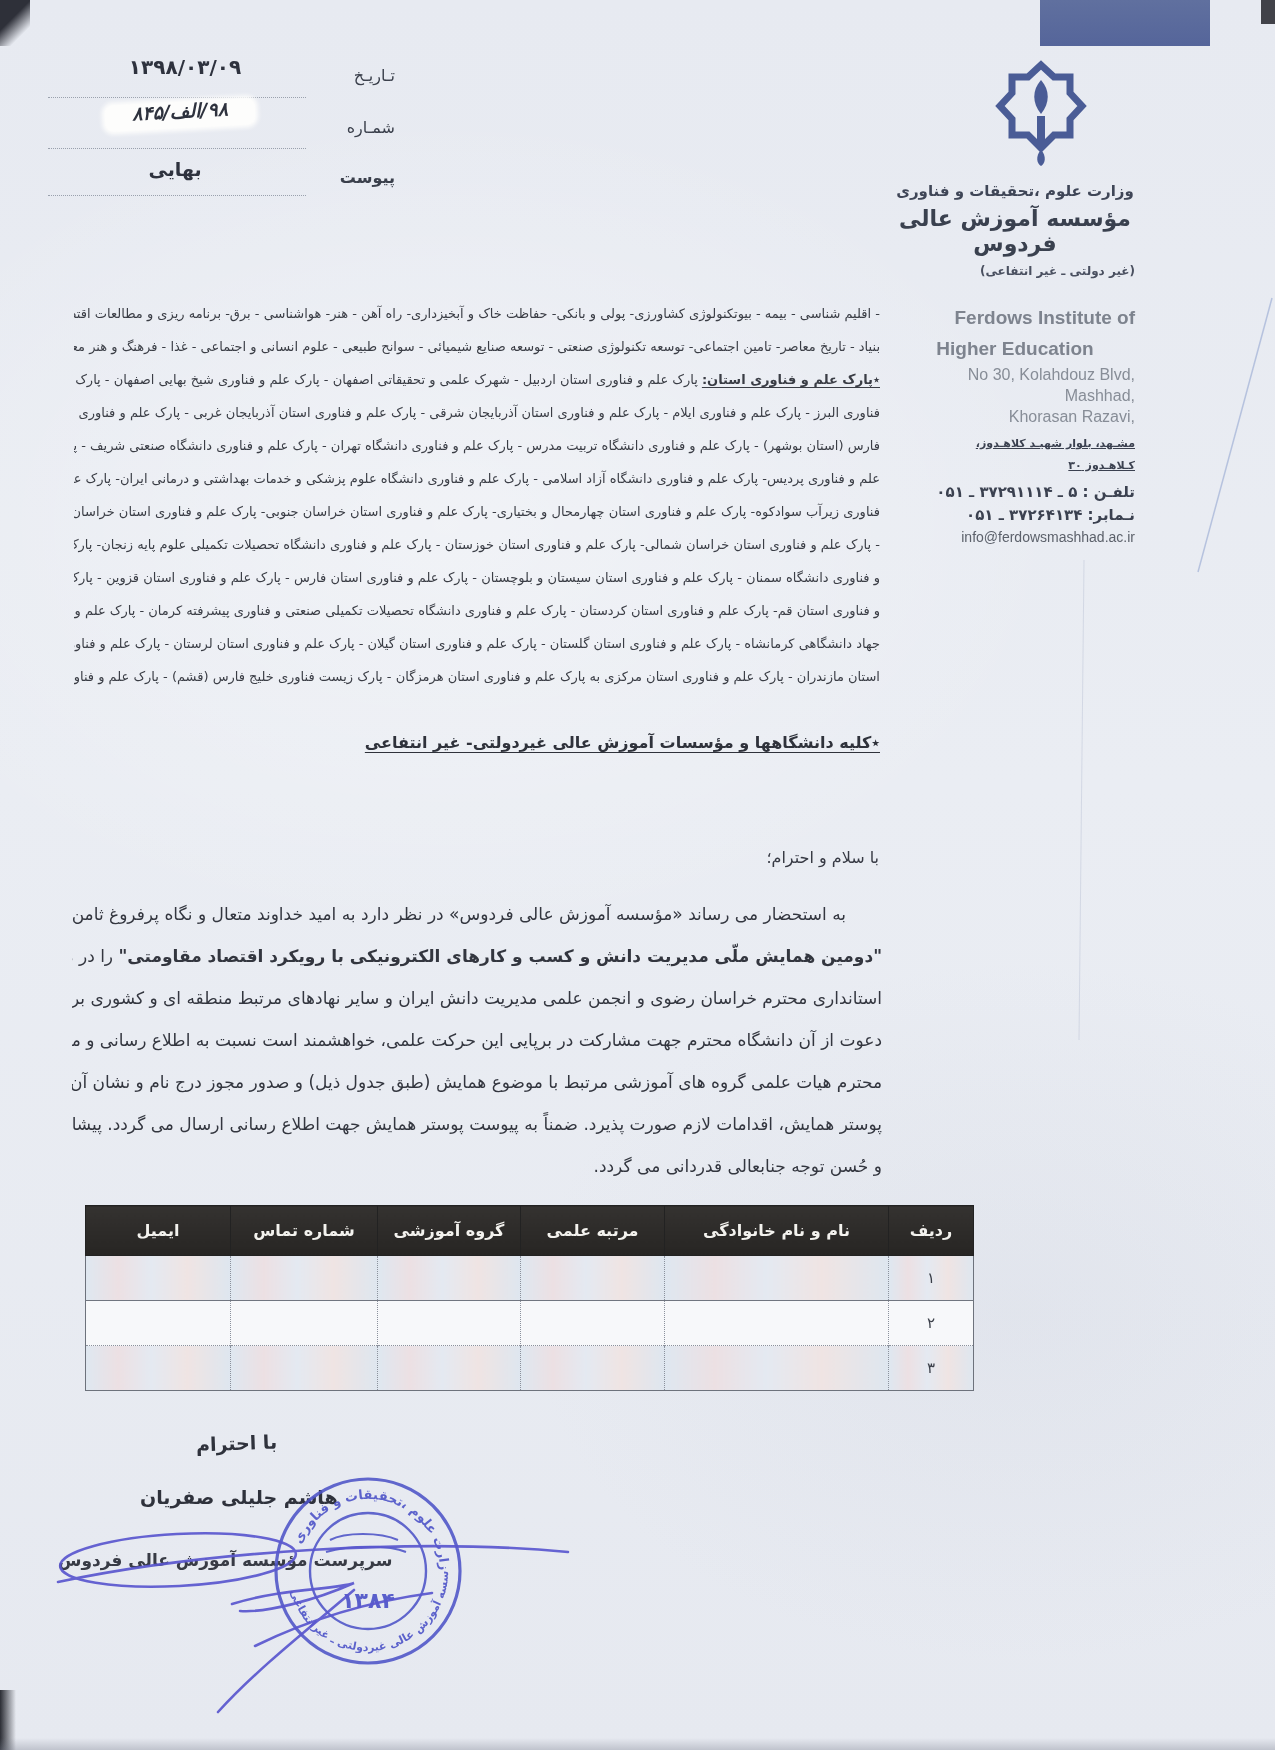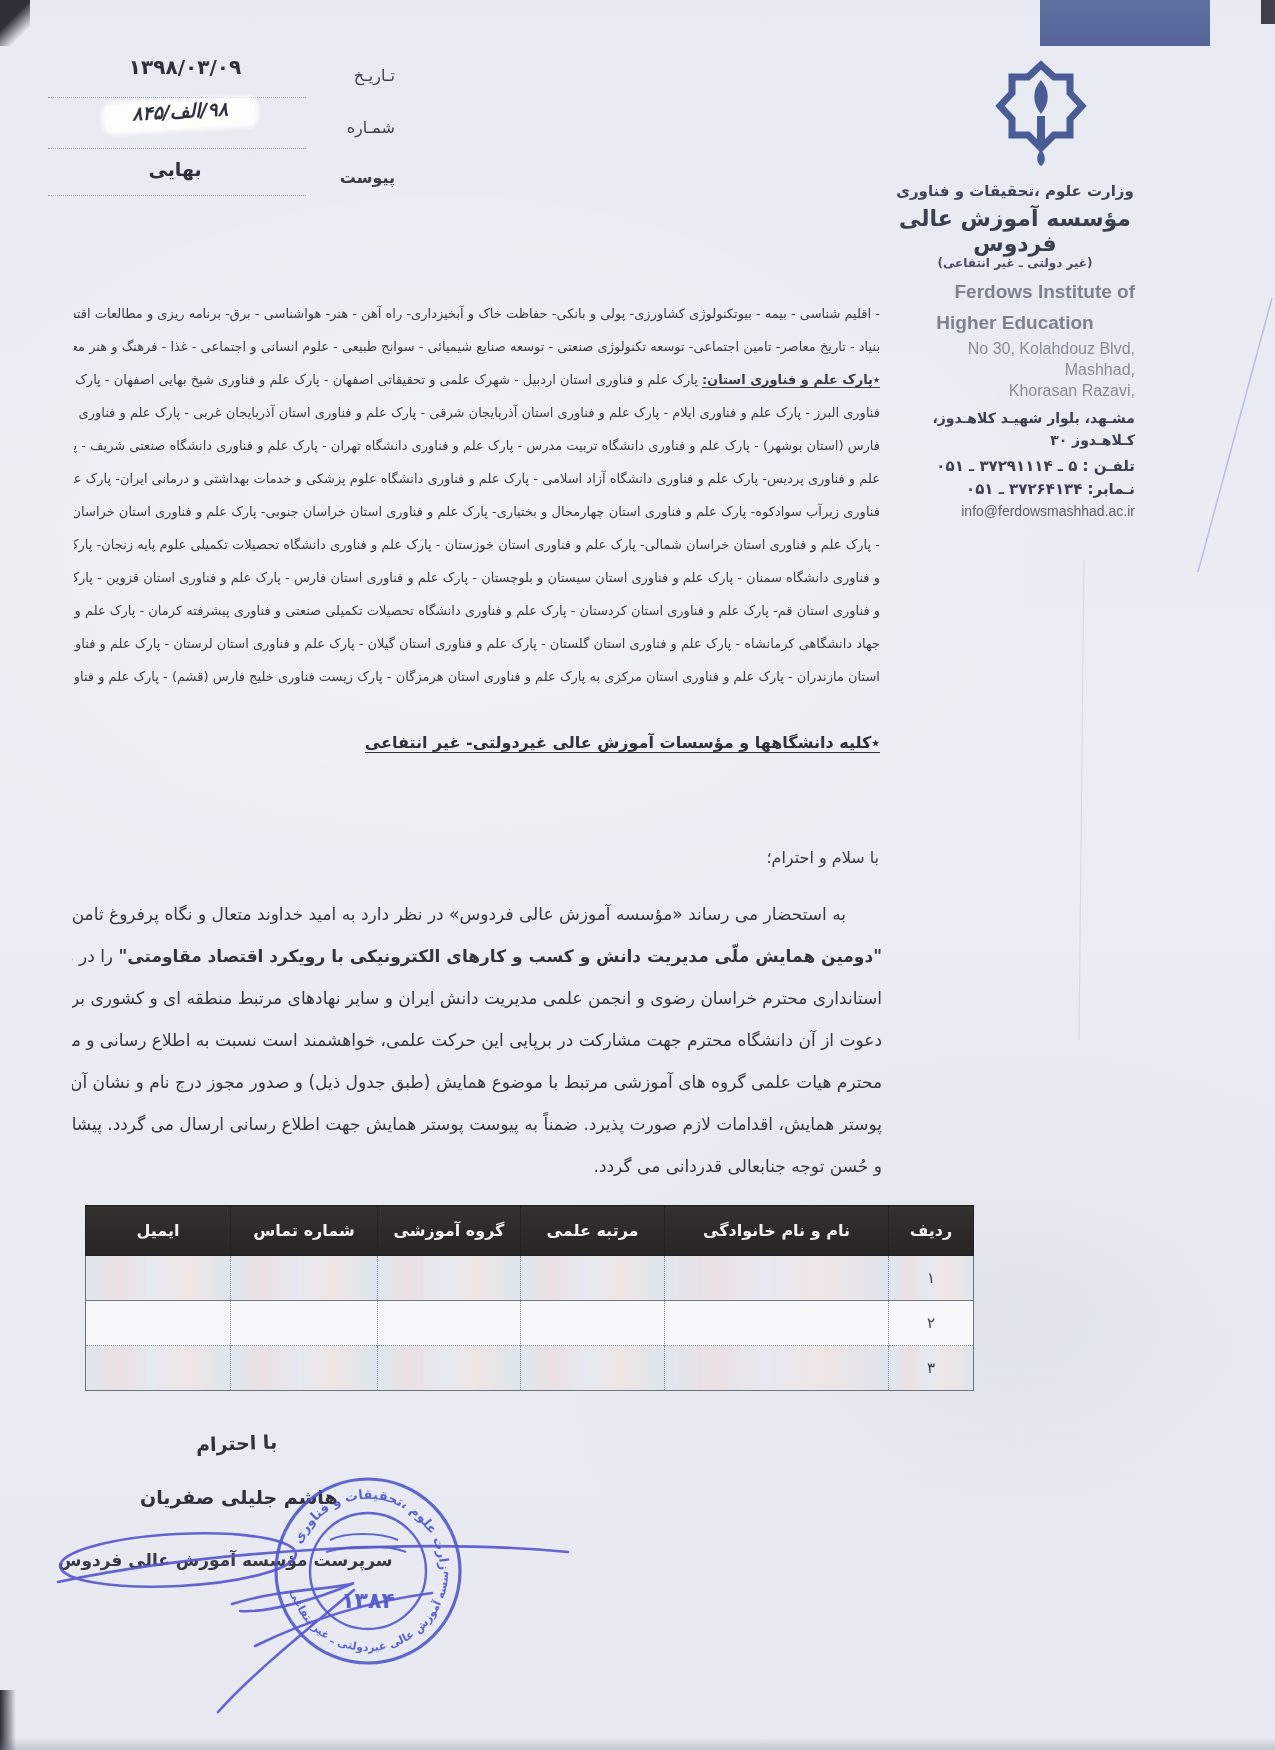--- a/index.html
+++ b/index.html
@@ -22,25 +22,25 @@
   .bottom-shade{left:0;top:1738px;width:1275px;height:12px;background:linear-gradient(180deg,rgba(120,125,140,0),rgba(120,125,140,.35));}
   
   .meta-label{font-size:16px;color:#3b404c;}
   .meta-line{border-bottom:1.6px dotted #9aa1ad;height:0;}
   .meta-value{font-size:20px;color:#2e323e;font-weight:bold;direction:rtl;}
   .wb{background:#fdfdfc;border-radius:8px;box-shadow:0 0 4px 3px #fdfdfc;}
   
   .lh{width:240px;text-align:right;direction:rtl;}
   .lh-ministry{font-size:15px;font-weight:bold;color:#3f4657;text-align:center;}
   .lh-institute{font-size:22px;font-weight:bold;color:#3a414f;text-align:center;margin-top:6px;}
-  .lh-note{font-size:12px;font-weight:bold;color:#4a5060;text-align:center;margin-top:0;}
+  .lh-note{font-size:12px;font-weight:bold;color:#4a5060;margin-top:8px;}
   .lh-en{font-family:"Liberation Sans","DejaVu Sans",sans-serif;direction:ltr;text-align:right;}
-  .lh-en-name{font-size:19px;font-weight:bold;color:#7d838e;line-height:23px;margin-top:10px;}
+  .lh-en-name{font-size:19px;font-weight:bold;color:#7d838e;line-height:23px;margin-top:28px;}
   .lh-en-addr{font-size:16px;color:#878d97;line-height:21px;margin-top:4px;}
-  .lh-fa-addr{font-size:14px;font-weight:bold;color:#3b4150;line-height:22px;margin-top:6px;}
+  .lh-fa-addr{font-size:11px;font-weight:bold;color:#3b4150;line-height:22px;margin-top:6px;text-decoration:underline;}
   .lh-tel{font-size:15px;font-weight:bold;color:#3b4150;line-height:23px;}
   .lh-email{font-family:"Liberation Sans","DejaVu Sans",sans-serif;direction:ltr;font-size:14px;color:#5c616b;margin-top:2px;}
   
   .recip{left:74px;top:297px;width:806px;font-size:13px;color:#3a3d45;}
   .recip .line{height:33px;line-height:33px;direction:rtl;text-align:justify;text-align-last:justify;overflow:hidden;white-space:nowrap;}
   .recip .line.last{text-align:right;text-align-last:right;}
   .recip .b{font-weight:bold;text-decoration:underline;text-underline-offset:3px;}
   .recip-bold{left:74px;top:733px;width:806px;direction:rtl;text-align:right;font-size:16px;font-weight:bold;color:#2f323b;text-decoration:underline;text-underline-offset:4px;}
   
   .salute{right:396px;top:848px;font-size:16px;color:#363943;direction:rtl;}

